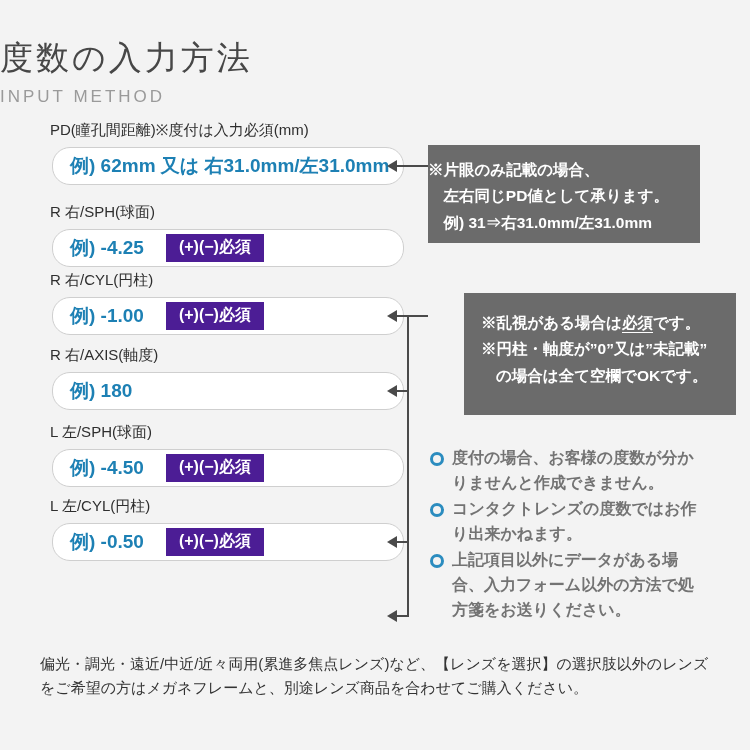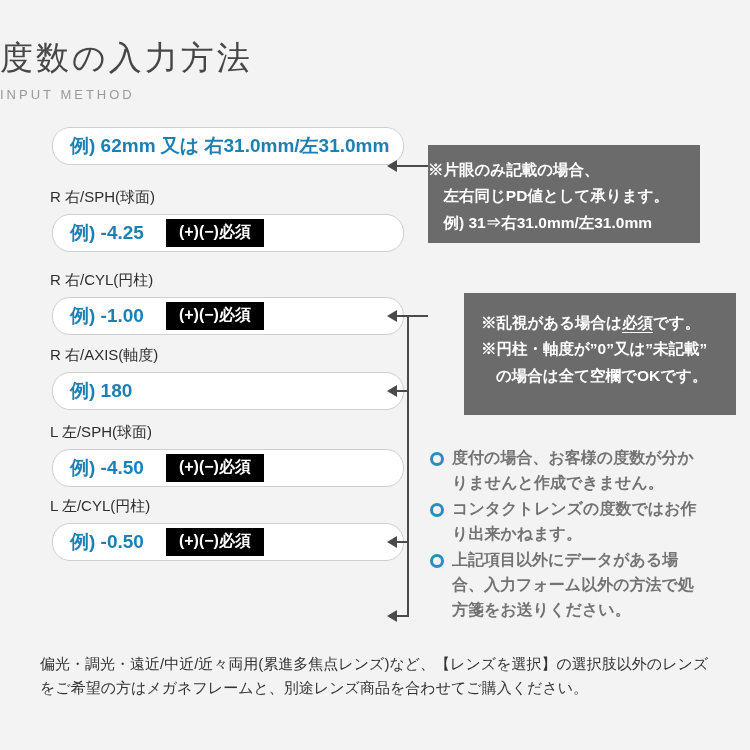--- a/index.html
+++ b/index.html
@@ -7,38 +7,38 @@
     position:relative;
     width:750px;height:750px;
     background:#f3f3f3;
     font-family:"Liberation Sans", sans-serif;
     color:#2e2e2e;
     overflow:hidden;
   }
   
   .header{position:absolute;top:38px;left:0;width:750px;text-align:left;}
   .title{font-size:33px;font-weight:300;color:#474747;letter-spacing:3px;line-height:1.2;}
-  .subtitle{margin-top:9px;font-size:13px;color:#9a9a9a;letter-spacing:3px;font-weight:400;}
+  .subtitle{margin-top:9px;font-size:17px;color:#9a9a9a;letter-spacing:3px;font-weight:400;}
   
   .row{position:absolute;left:48px;width:340px;}
   .field-label{font-size:15px;line-height:20px;color:#2e2e2e;padding-left:2px;}
   .field-box{
     margin-top:7px;margin-left:4px;
     width:333px;height:36px;
     background:#ffffff;
     border:1px solid #cfcfcf;
     border-radius:18px;
     display:flex;align-items:center;
     padding-left:17px;
     box-sizing:content-box;
   }
   .example{font-size:19px;font-weight:700;color:#1d80b4;white-space:nowrap;}
   .badge{
     margin-left:22px;
-    background:#000000;color:#ffffff;
+    background:#4c1d95;color:#ffffff;
     font-size:16px;font-weight:600;
     padding:3px 13px 4px 13px;
     white-space:nowrap;
   }
   
   .note{
     position:absolute;left:428px;width:272px;
     background:#6b6b6b;color:#ffffff;
     box-sizing:border-box;
     font-size:15.5px;font-weight:700;line-height:1.7;
@@ -77,27 +77,28 @@
 <body>
 
 <div class="page">
 
   <div class="header">
     <div class="title">度数の入力方法</div>
     <div class="subtitle">INPUT METHOD</div>
   </div>
 
   <div class="row" style="top:120px">
+    <div class="field-label">PD(瞳孔間距離)※度付は入力必須(mm)</div>
     <div class="field-box">
       <span class="example">例) 62mm 又は 右31.0mm/左31.0mm</span>
 
     </div>
   </div>
 
-  <div class="row" style="top:187px">
+  <div class="row" style="top:202px">
     <div class="field-label">R 右/SPH(球面)</div>
     <div class="field-box">
       <span class="example">例) -4.25</span>
       <span class="badge">(+)(−)必須</span>
     </div>
   </div>
 
   <div class="row" style="top:270px">
     <div class="field-label">R 右/CYL(円柱)</div>
     <div class="field-box">

